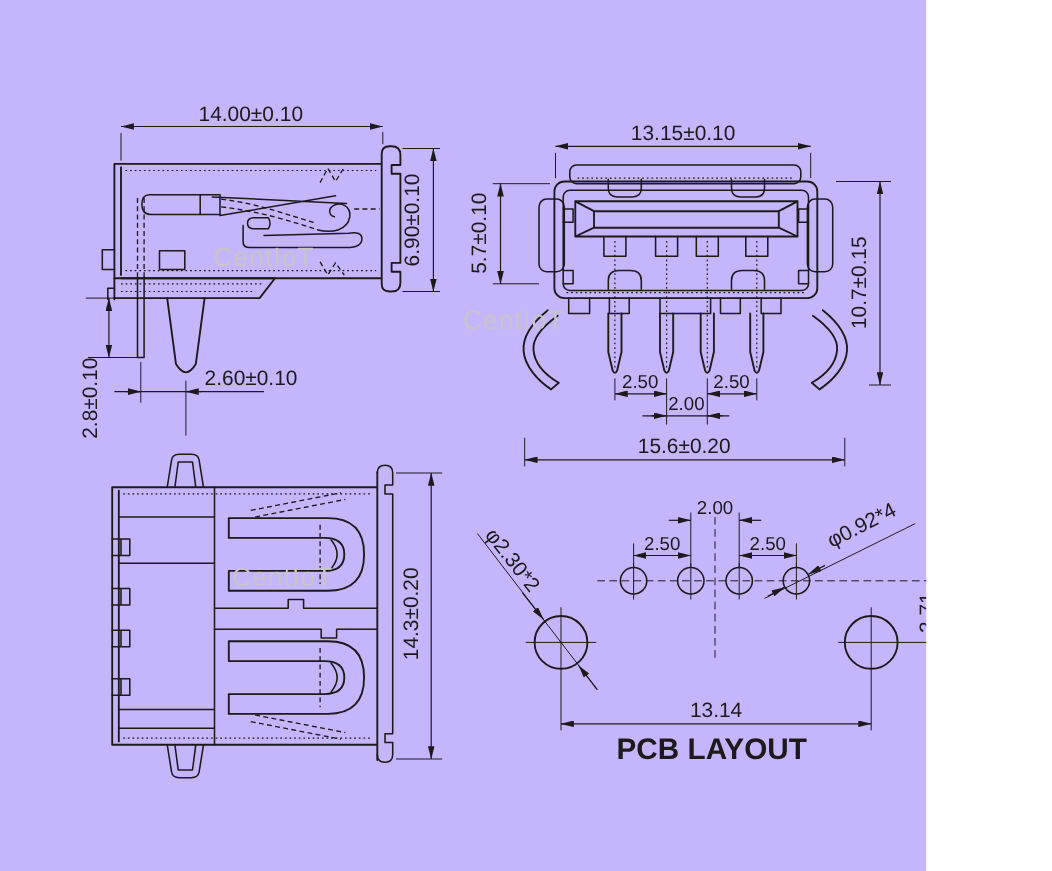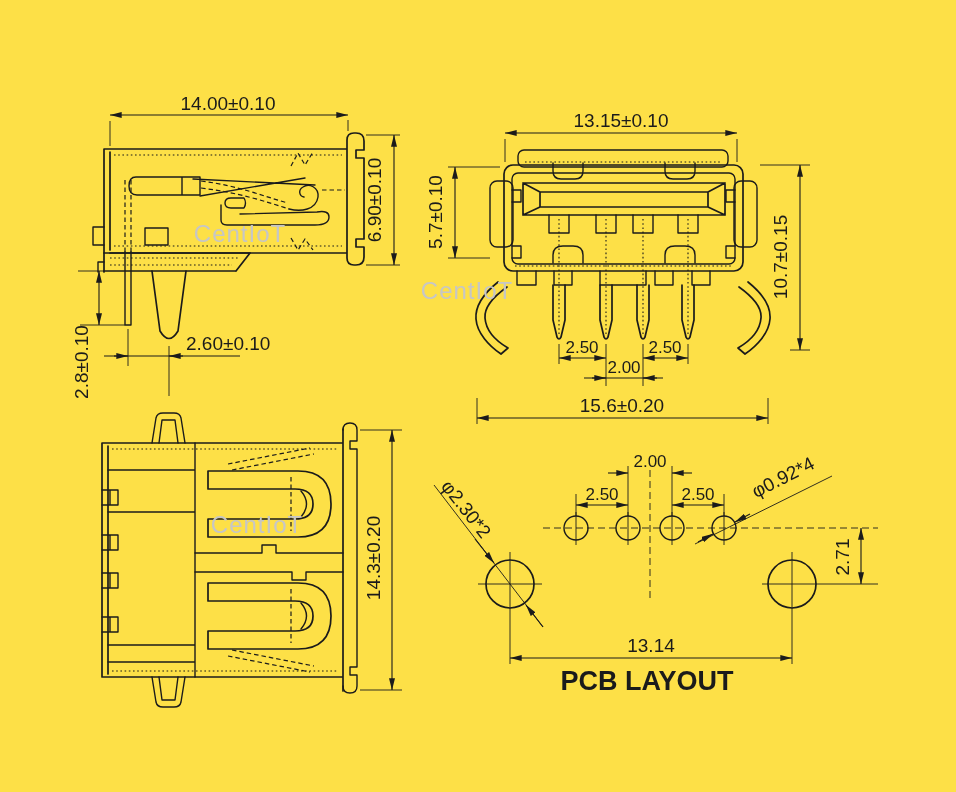--- a/index.html
+++ b/index.html
@@ -1,16 +1,16 @@
 <!DOCTYPE html>
 <html><head>
 <meta charset="utf-8">
 <style>
   html,body{margin:0;padding:0;background:#ffffff;}
-  .page{position:relative;width:956px;height:792px;background:#fde047;overflow:hidden;
+  .page{position:relative;width:842px;height:792px;background:#c4b5fd;overflow:hidden;
         font-family:"Liberation Sans", sans-serif;}
   svg{position:absolute;left:0;top:0;}
   svg *{vector-effect:non-scaling-stroke;}
   .ol{fill:none;stroke:#1b1b1b;stroke-width:1.7;stroke-linecap:round;stroke-linejoin:round;}
   .ol2{fill:none;stroke:#1b1b1b;stroke-width:1.4;stroke-linecap:round;stroke-linejoin:round;}
   .hid{fill:none;stroke:#1b1b1b;stroke-width:1.2;stroke-dasharray:4.5,3;}
   .dot{fill:none;stroke:#1b1b1b;stroke-width:1.1;stroke-dasharray:1.6,2.6;}
   .cl{fill:none;stroke:#1b1b1b;stroke-width:0.9;stroke-dasharray:7,4;}
   .thin{fill:none;stroke:#1b1b1b;stroke-width:0.9;}
   .dim{fill:none;stroke:#1b1b1b;stroke-width:1.1;}

